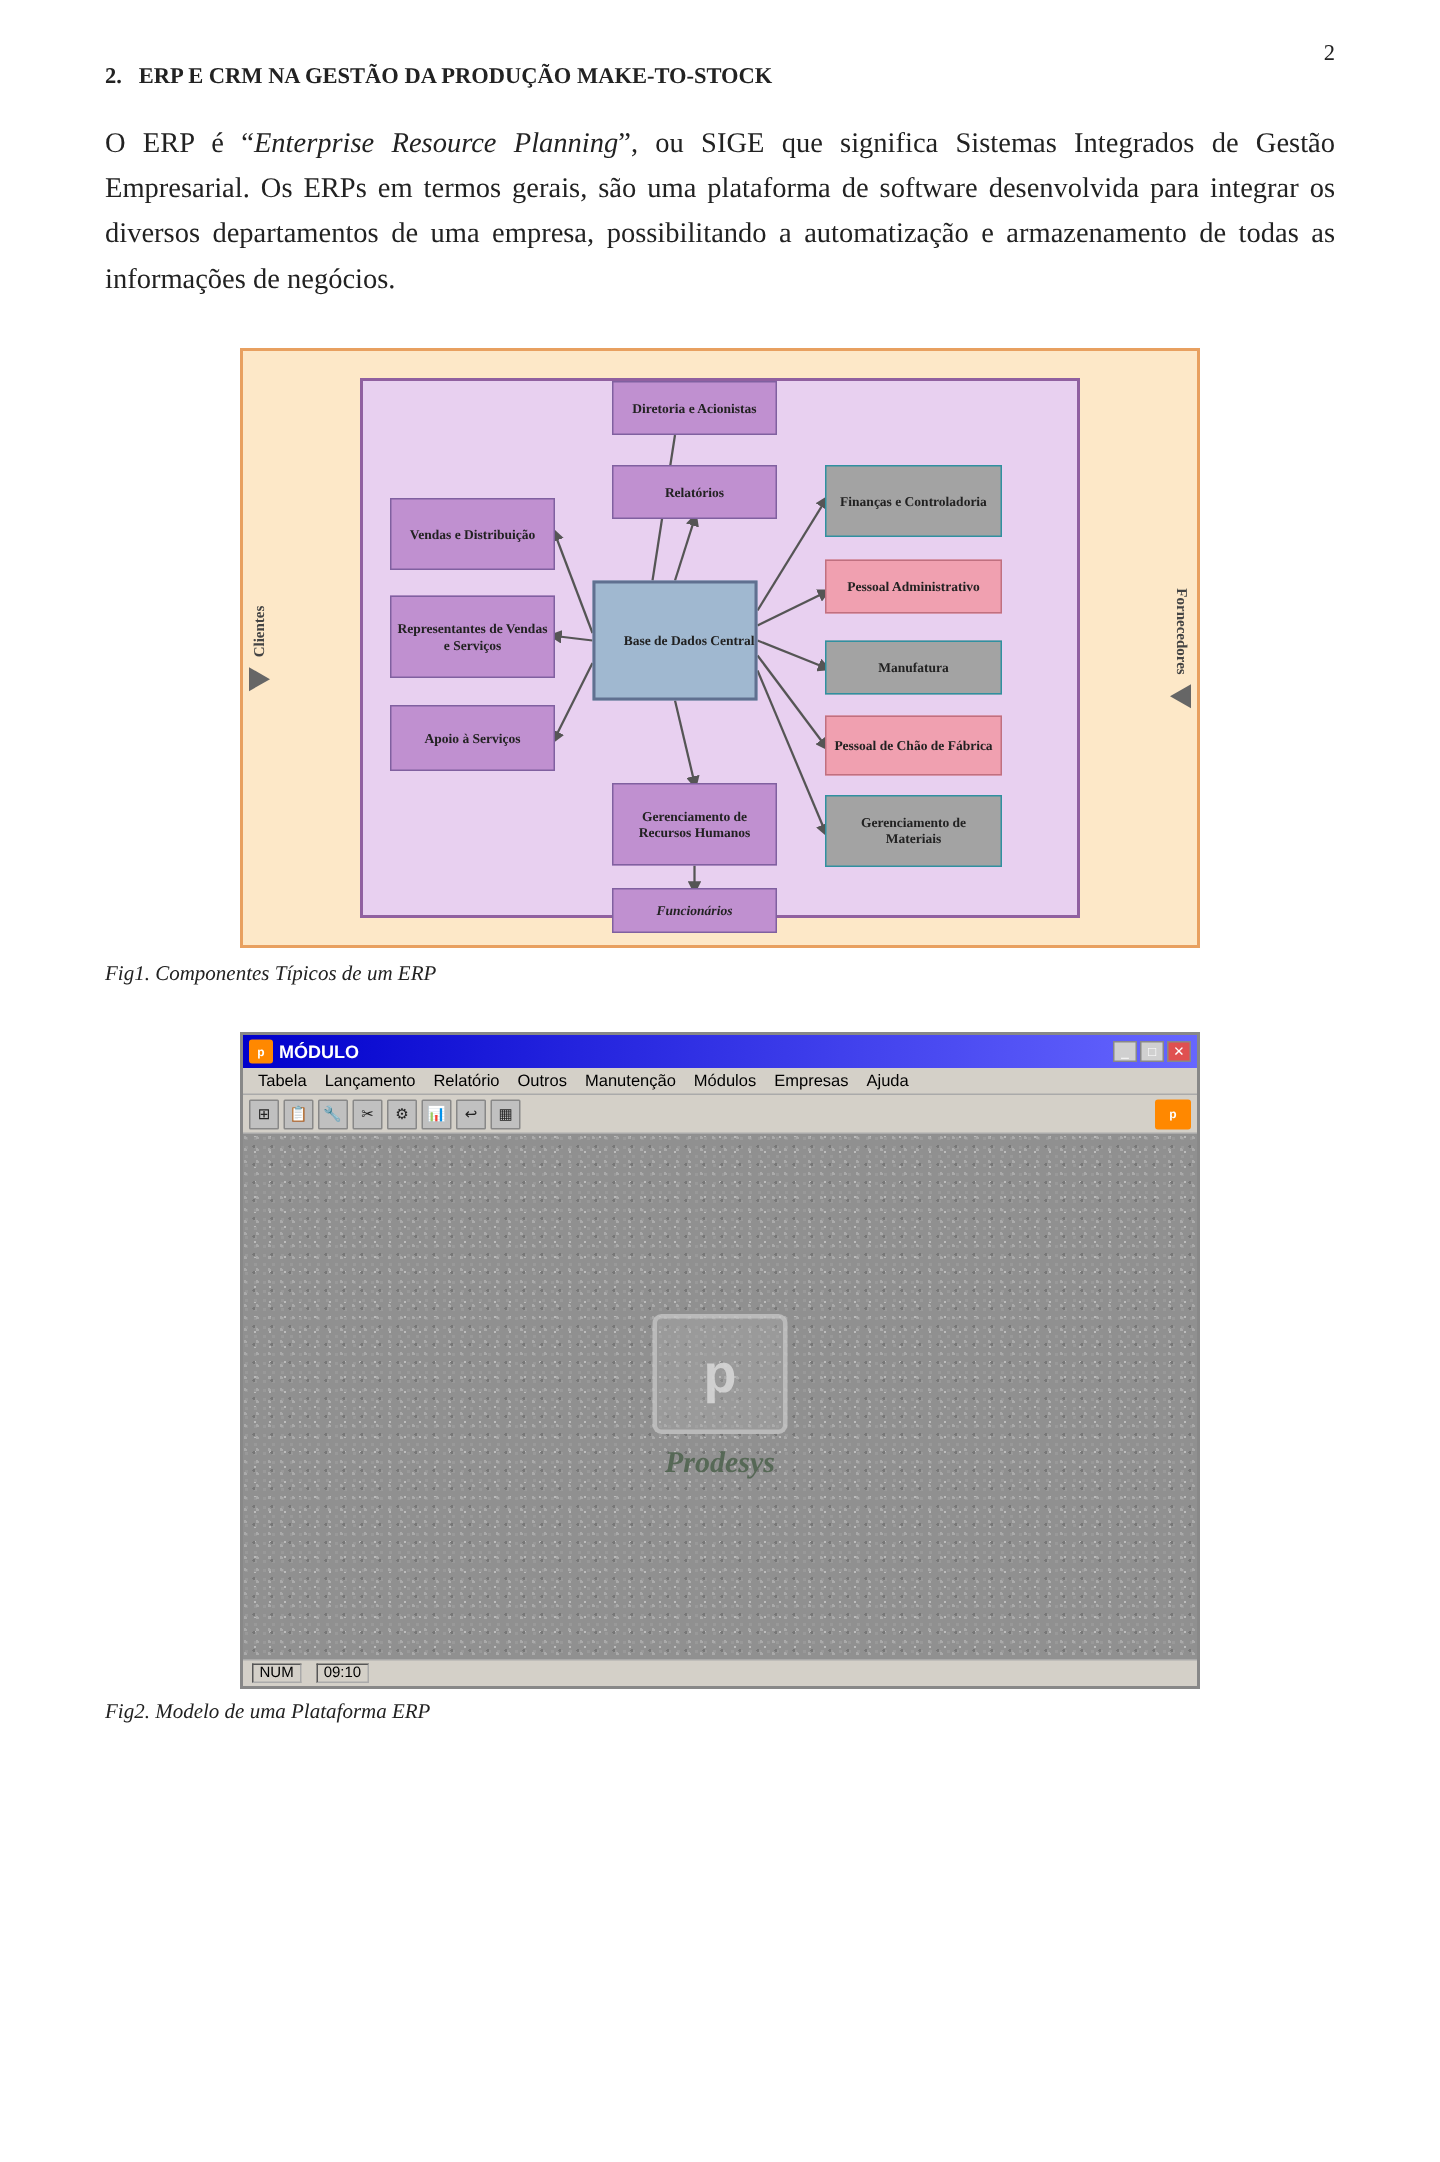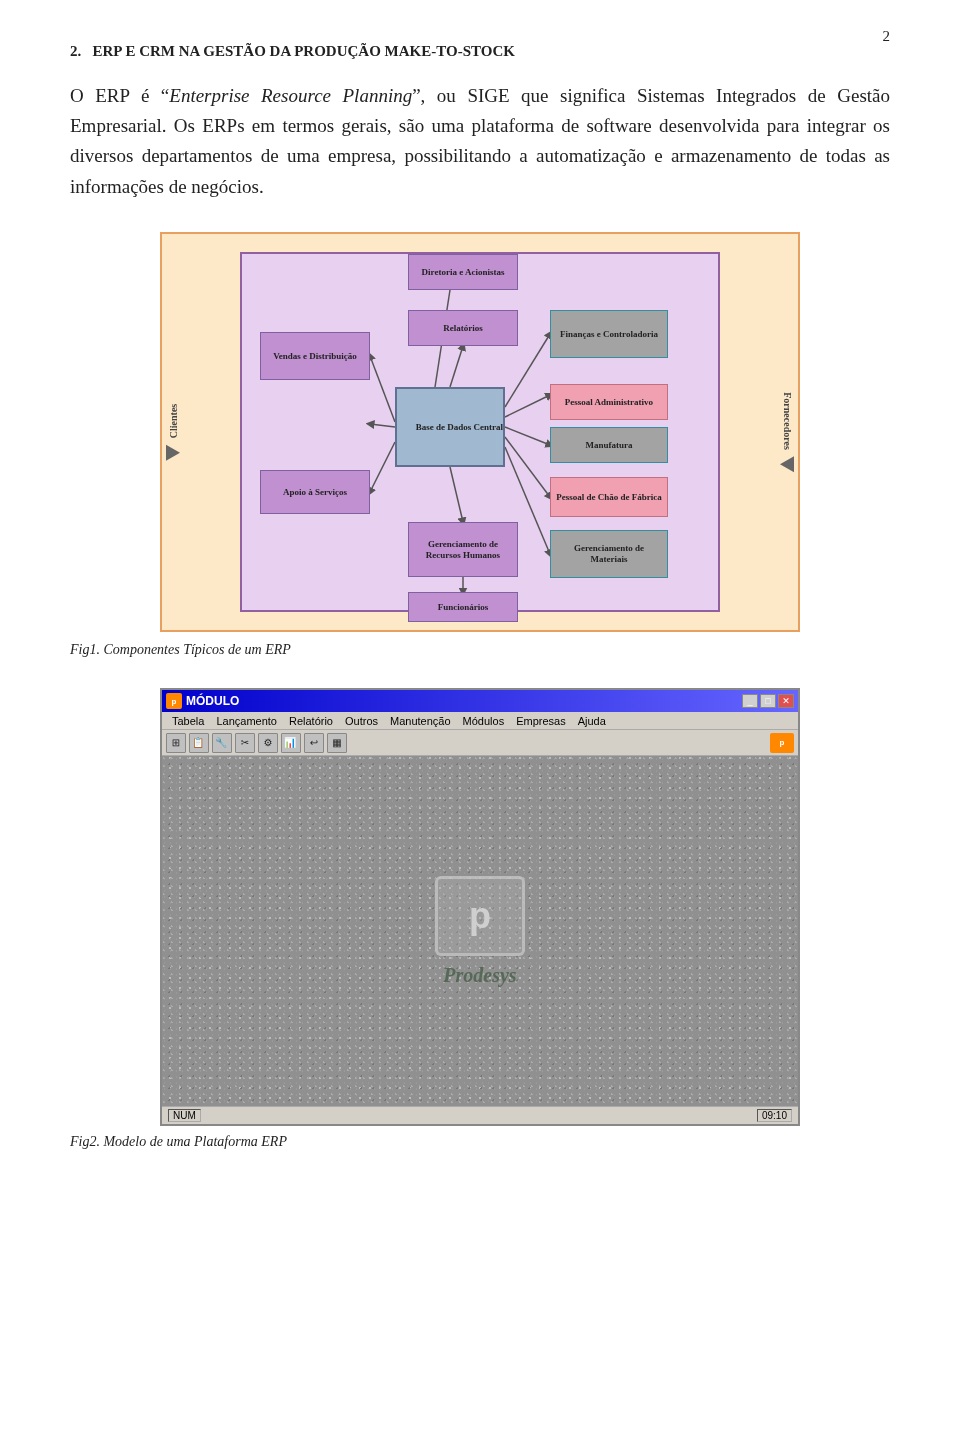--- a/index.html
+++ b/index.html
@@ -252,21 +252,21 @@
       font-style: italic;
       color: rgba(80,100,80,0.9);
       font-weight: bold;
       font-family: Liberation Serif, serif;
     }
 
     .window-statusbar {
       background: #d4d0c8;
       border-top: 1px solid #aaa;
       display: flex;
-      justify-content: space-between;
+      justify-content: flex-start;
       padding: 1px 6px;
       height: 18px;
       align-items: center;
       gap: 10px;
       font-size: 10px;
       color: #000;
     }
 
     .status-cell {
       border: 1px inset #aaa;
@@ -319,54 +319,57 @@
     </div>
 
     <div class="erp-box box-purple" style="left:248px; top:78px; width:110px; height:36px; z-index:6;">
       <span>Relatórios</span>
     </div>
 
     <div class="erp-box box-purple" style="left:100px; top:100px; width:110px; height:48px; z-index:6;">
       <span>Vendas e Distribuição</span>
     </div>
 
+    <div class="erp-box box-purple" style="left:100px; top:165px; width:110px; height:55px; z-index:6;">
+      <span>Representantes de Vendas e Serviços</span>
+    </div>
 
     <div class="erp-box box-purple" style="left:100px; top:238px; width:110px; height:44px; z-index:6;">
       <span>Apoio à Serviços</span>
     </div>
 
     <div class="central-db">
       <span>Base de Dados Central</span>
     </div>
 
     <div class="erp-box box-teal" style="left:390px; top:78px; width:118px; height:48px; z-index:6;">
       <span>Finanças e Controladoria</span>
     </div>
 
-    <div class="erp-box box-pink" style="left:390px; top:152px; width:118px; height:36px; z-index:6;">
+    <div class="erp-box box-pink" style="left:390px; top:141px; width:118px; height:36px; z-index:6;">
       <span>Pessoal Administrativo</span>
     </div>
 
     <div class="erp-box box-teal" style="left:390px; top:195px; width:118px; height:36px; z-index:6;">
       <span>Manufatura</span>
     </div>
 
     <div class="erp-box box-pink" style="left:390px; top:245px; width:118px; height:40px; z-index:6;">
       <span>Pessoal de Chão de Fábrica</span>
     </div>
 
     <div class="erp-box box-purple" style="left:248px; top:290px; width:110px; height:55px; z-index:6;">
       <span>Gerenciamento de Recursos Humanos</span>
     </div>
 
     <div class="erp-box box-teal" style="left:390px; top:298px; width:118px; height:48px; z-index:6;">
       <span>Gerenciamento de Materiais</span>
     </div>
 
-    <div class="erp-box box-purple" style="left:248px; top:360px; width:110px; height:30px; z-index:6;">
+    <div class="erp-box box-purple" style="left:248px; top:360px; width:110px; height:30px; z-index:6;font-style:italic;">
       <span>Funcionários</span>
     </div>
 
     <svg class="diagram-svg">
 
       <line x1="290" y1="155" x2="303" y2="114" stroke="#555" stroke-width="1.5" marker-end="url(#arr)"></line>
 
       <line x1="275" y1="155" x2="290" y2="58" stroke="#555" stroke-width="1.5"></line>
 
       <line x1="235" y1="190" x2="210" y2="124" stroke="#555" stroke-width="1.5" marker-end="url(#arr)"></line>

